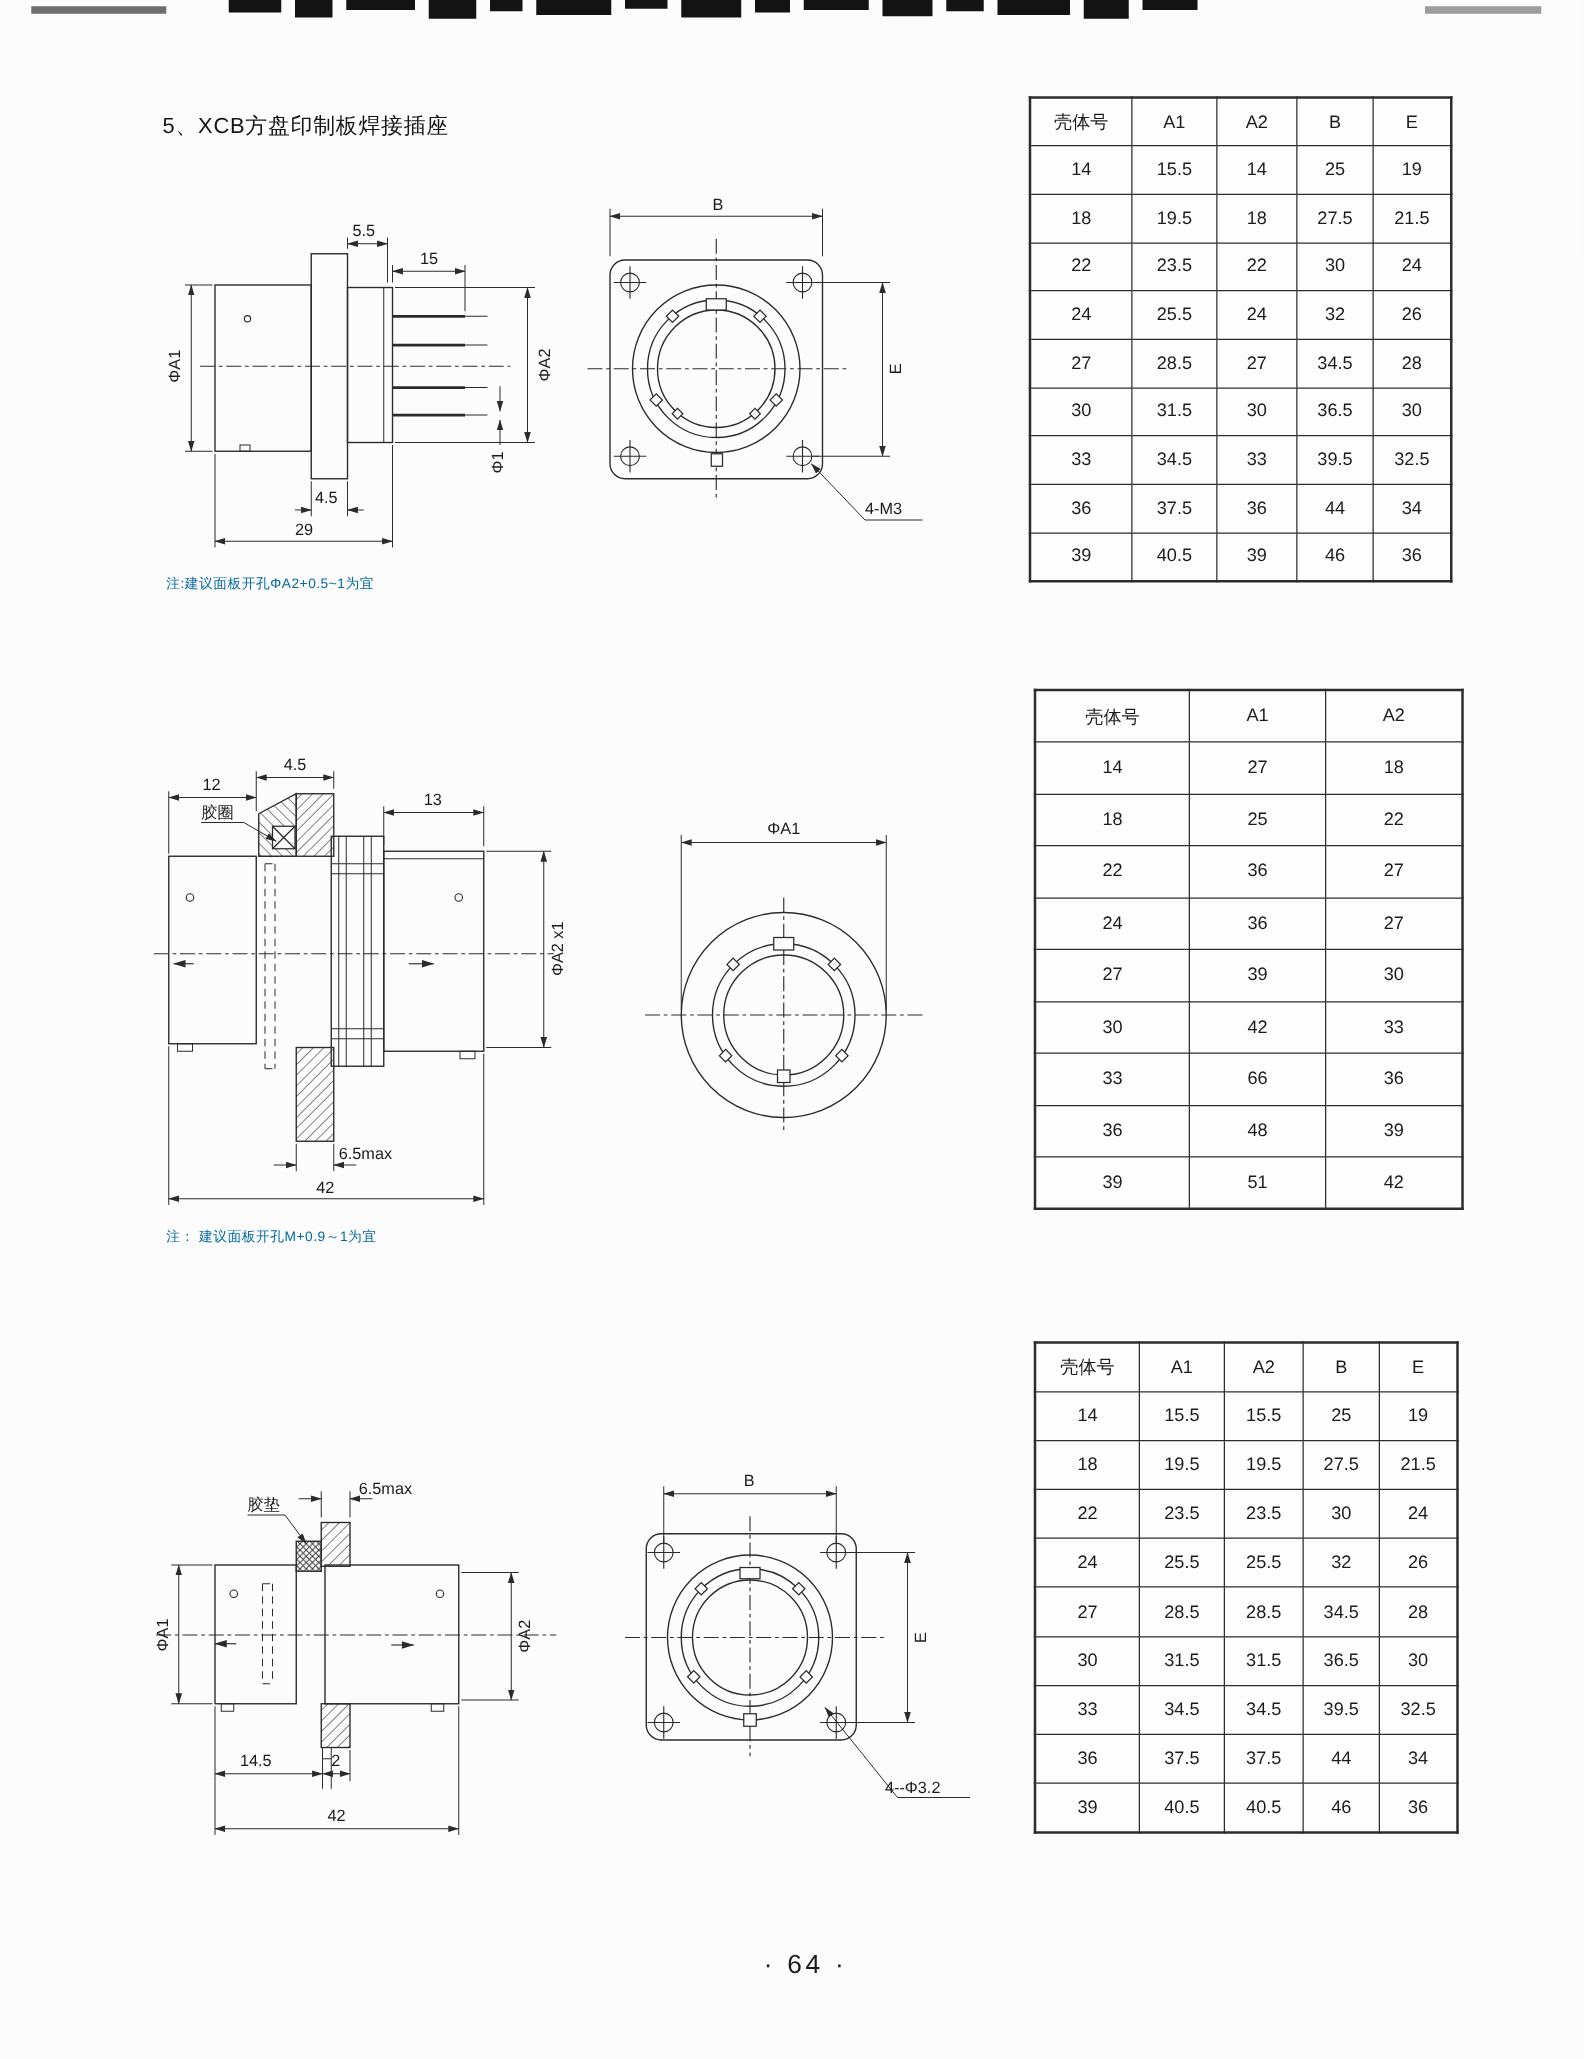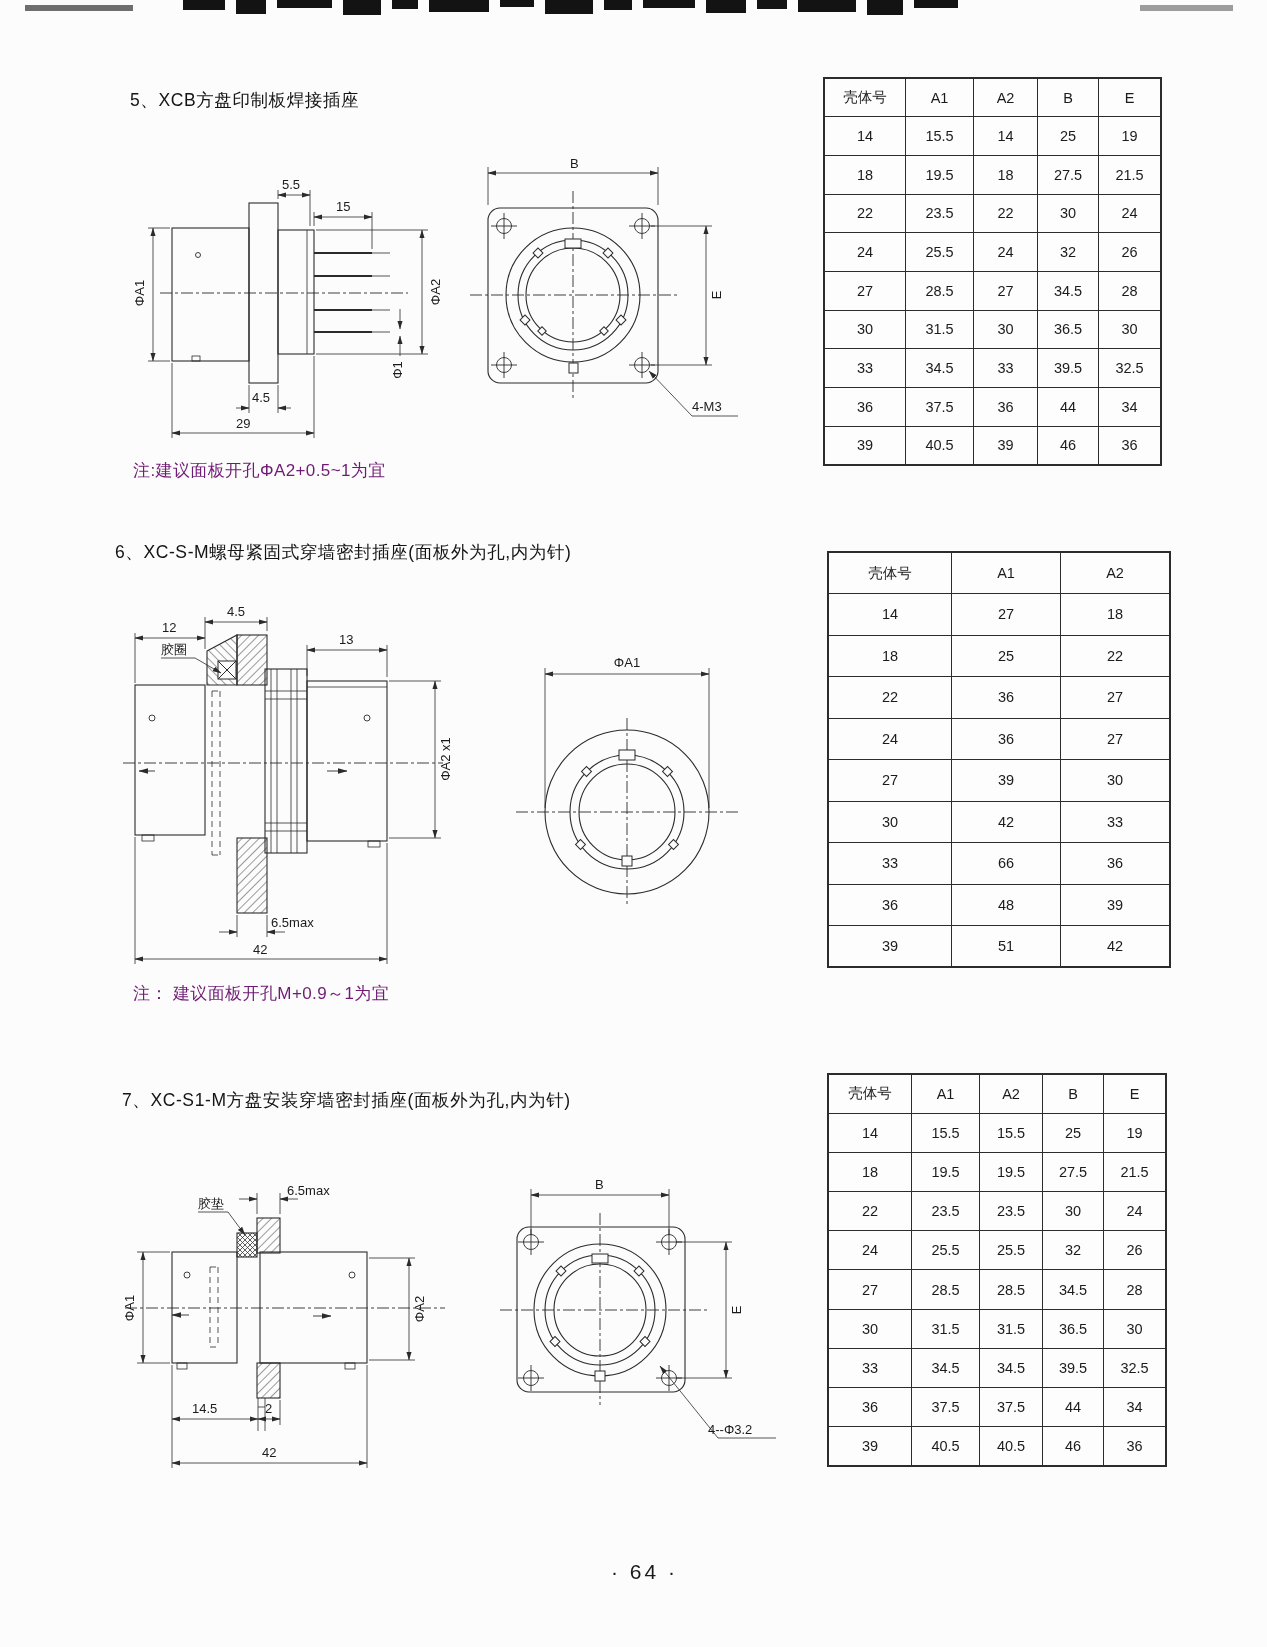--- a/index.html
+++ b/index.html
@@ -1,20 +1,20 @@
 <!DOCTYPE html>
 <html><head>
 <meta charset="utf-8">
 <style>
   html,body{margin:0;padding:0;background:#e8e8e8;}
   #page{position:relative;width:1267px;height:1647px;background:#fcfcfc;overflow:hidden;
         font-family:"Liberation Sans",sans-serif;color:#1c1c1c;padding-left:22px;}
   .abs{position:absolute;}
   .sec-title{font-size:17.5px;font-weight:500;letter-spacing:0.6px;color:#141414;white-space:nowrap;}
-  .note{font-size:17px;color:#701a75;letter-spacing:0.4px;white-space:nowrap;}
+  .note{font-size:11px;color:#0369a1;letter-spacing:0.4px;white-space:nowrap;}
   .pageno{font-size:21px;letter-spacing:3px;color:#1a1a1a;}
   
   .hline{position:absolute;top:5px;height:6px;}
   .hline.l{left:25px;width:108px;background:#6e6e6e;}
   .hline.r{left:1140px;width:93px;background:#9c9c9c;}
   .frag-row{position:absolute;left:183px;top:0;width:775px;height:16px;display:flex;align-items:flex-start;gap:11px;}
   .frag-row span{display:block;background:#131313;}
   .frag-row span:nth-child(1){width:42px;height:10px}
   .frag-row span:nth-child(2){width:30px;height:14px}
   .frag-row span:nth-child(3){width:55px;height:8px}
@@ -260,21 +260,20 @@
           <td>40.5</td>
           <td>39</td>
           <td>46</td>
           <td>36</td>
         </tr>
       </tbody>
     </table>
 
   <div class="abs note" style="left:133px;top:459px">注:建议面板开孔ΦA2+0.5~1为宜</div>
 
-  <div class="abs sec-title" style="left:115px;top:540px">6、XC-S-M螺母紧固式穿墙密封插座(面板外为孔,内为针)</div>
 
   <svg class="abs" style="left:115px;top:583px" width="335" height="395" viewBox="0 0 335 395">
     <defs>
       <marker id="arC" viewBox="0 0 10 6" markerWidth="11" markerHeight="7" refX="9.5" refY="3" orient="auto-start-reverse">
         <path d="M0 0L10 3L0 6Z" fill="#2b2b2b"></path>
       </marker>
       <pattern id="hC" width="6" height="6" patternUnits="userSpaceOnUse" patternTransform="rotate(45)">
         <line x1="0" y1="0" x2="0" y2="6" stroke="#3a3a3a" stroke-width="1"></line>
       </pattern>
       <pattern id="hCm" width="6" height="6" patternUnits="userSpaceOnUse" patternTransform="rotate(-45)">
@@ -432,21 +431,20 @@
         <tr>
           <td>39</td>
           <td>51</td>
           <td>42</td>
         </tr>
       </tbody>
     </table>
 
   <div class="abs note" style="left:133px;top:982px">注： 建议面板开孔M+0.9～1为宜</div>
 
-  <div class="abs sec-title" style="left:122px;top:1088px">7、XC-S1-M方盘安装穿墙密封插座(面板外为孔,内为针)</div>
 
   <svg class="abs" style="left:115px;top:1145px" width="340" height="330" viewBox="0 0 340 330">
     <defs>
       <marker id="arE" viewBox="0 0 10 6" markerWidth="11" markerHeight="7" refX="9.5" refY="3" orient="auto-start-reverse">
         <path d="M0 0L10 3L0 6Z" fill="#2b2b2b"></path>
       </marker>
       <pattern id="hE" width="6" height="6" patternUnits="userSpaceOnUse" patternTransform="rotate(45)">
         <line x1="0" y1="0" x2="0" y2="6" stroke="#3a3a3a" stroke-width="1"></line>
       </pattern>
       <pattern id="hEx" width="5" height="5" patternUnits="userSpaceOnUse">

